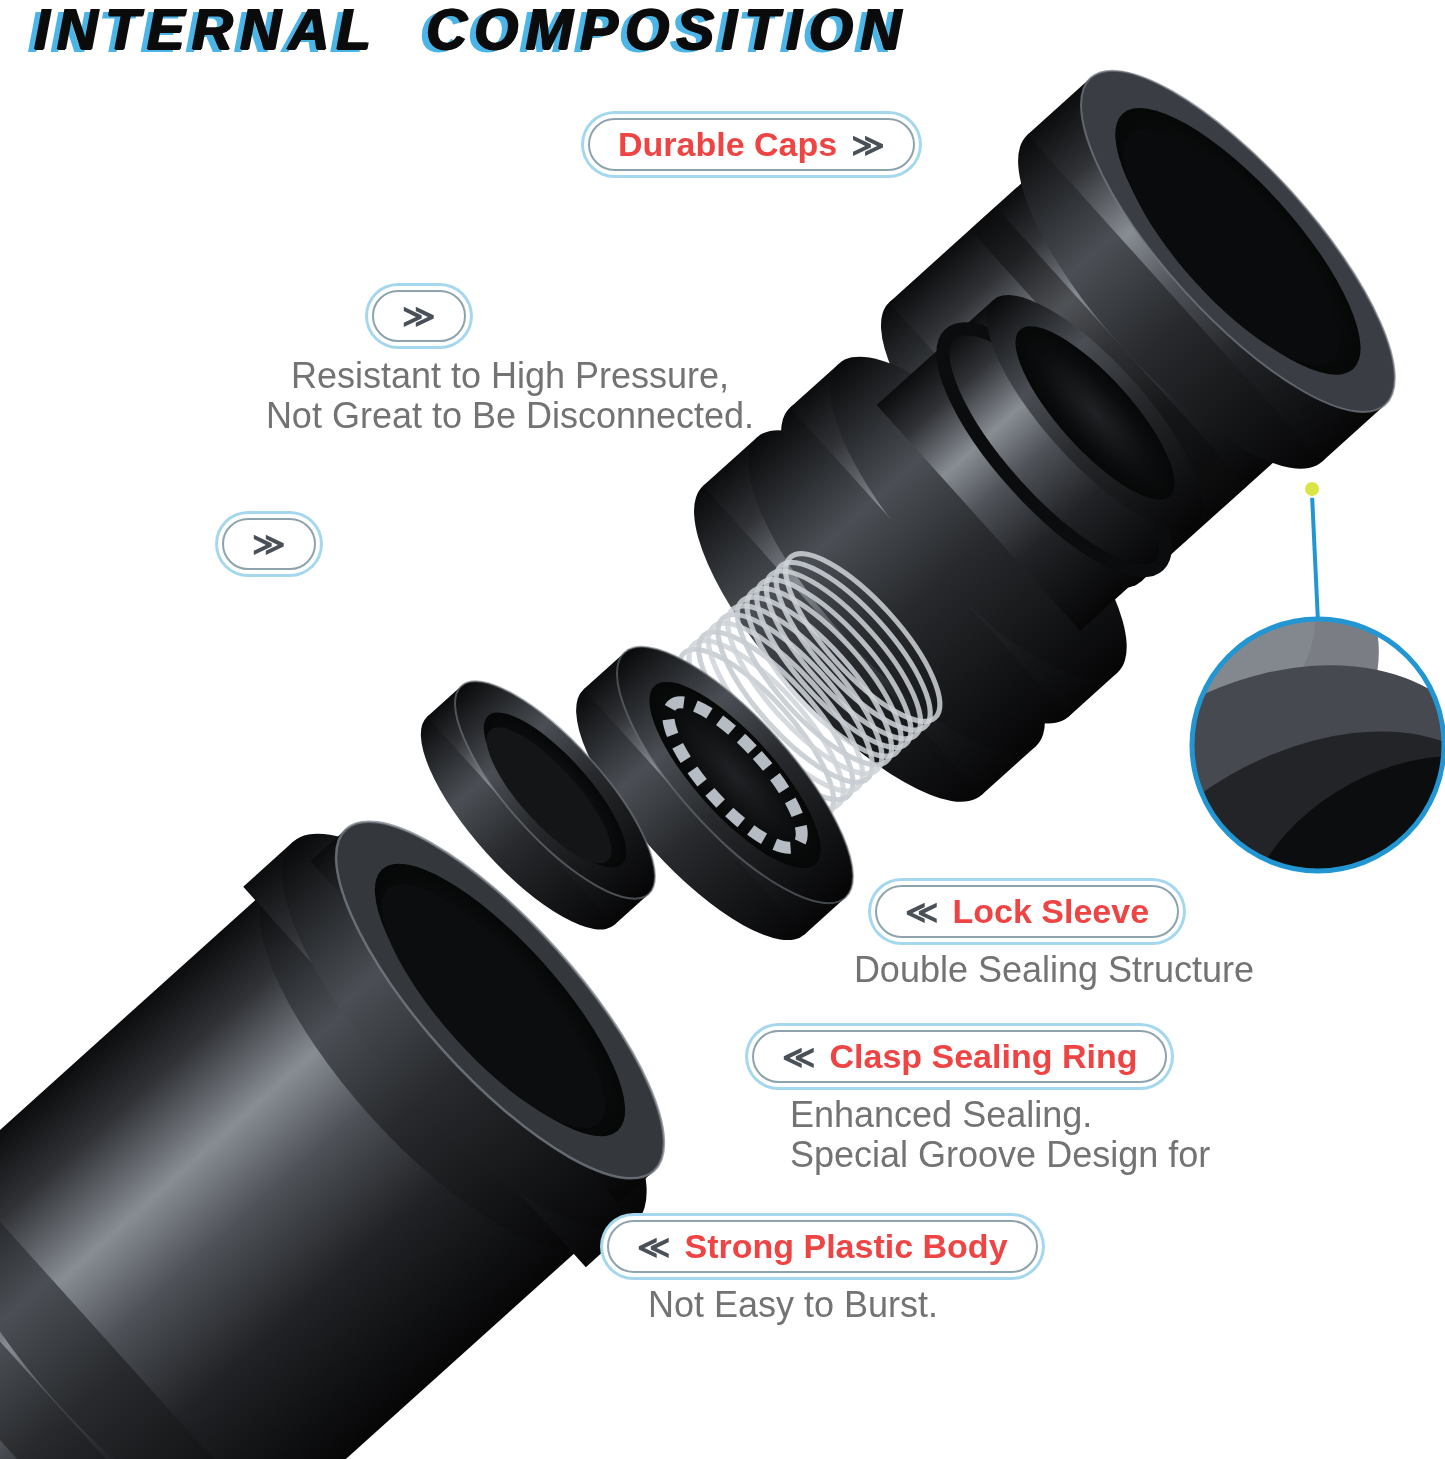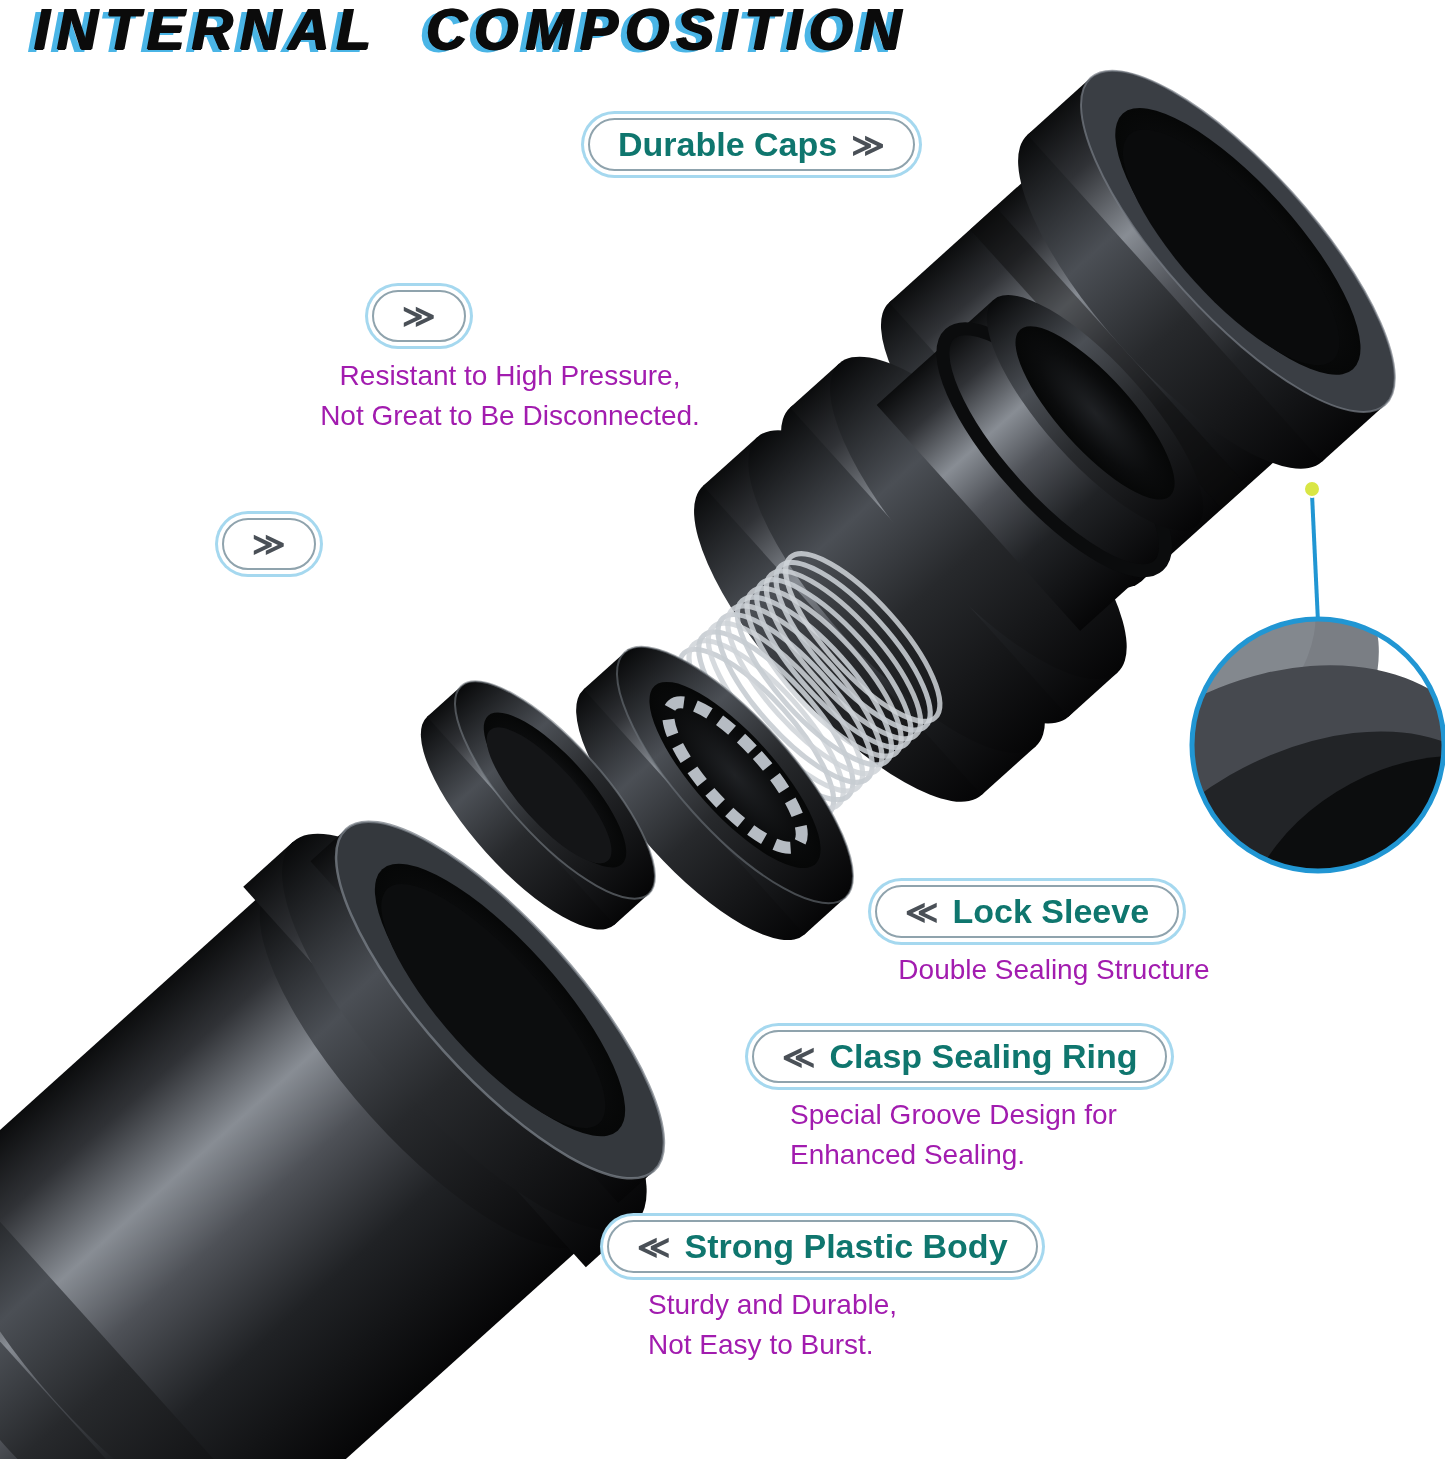--- a/index.html
+++ b/index.html
@@ -16,25 +16,25 @@
   }
 
   .art{position:absolute;inset:0;}
 
   .pill{
     position:absolute;display:flex;align-items:center;gap:14px;
     background:#ffffff;border:2px solid #8fa3ad;border-radius:50px;
     padding:5px 28px;box-shadow:0 0 0 4px #ffffff,0 0 0 7px #a5d8ef;
     white-space:nowrap;z-index:5;
   }
-  .pill .lbl{font-size:34px;font-weight:bold;color:#0f766e;}
+  .pill .lbl{font-size:34px;font-weight:bold;color:#ef4444;}
   .pill .chev{font-size:32px;font-weight:bold;color:#4a5057;}
 
   .desc{
-    position:absolute;font-size:28px;color:#a21caf;line-height:40px;z-index:5;
+    position:absolute;font-size:36px;color:#737373;line-height:40px;z-index:5;
   }
   .desc.center{text-align:center;}
 </style>
 </head>
 <body>
 
 <div class="canvas">
 
   <h1 class="title">INTERNAL COMPOSITION</h1>
 
@@ -178,26 +178,25 @@
   </div>
   <div class="desc center" style="left:804px;top:950px;width:500px;">
     <div>Double Sealing Structure</div>
   </div>
 
   <div class="pill" style="left:752px;top:1030px;">
     <span class="chev">≪</span>
     <span class="lbl">Clasp Sealing Ring</span>
   </div>
   <div class="desc" style="left:790px;top:1095px;width:460px;">
+    <div>Enhanced Sealing.</div>
     <div>Special Groove Design for</div>
-    <div>Enhanced Sealing.</div>
   </div>
 
   <div class="pill" style="left:607px;top:1220px;">
     <span class="chev">≪</span>
     <span class="lbl">Strong Plastic Body</span>
   </div>
   <div class="desc" style="left:648px;top:1285px;width:460px;">
-    <div>Sturdy and Durable,</div>
     <div>Not Easy to Burst.</div>
   </div>
 
 </div>
 
 </body></html>

